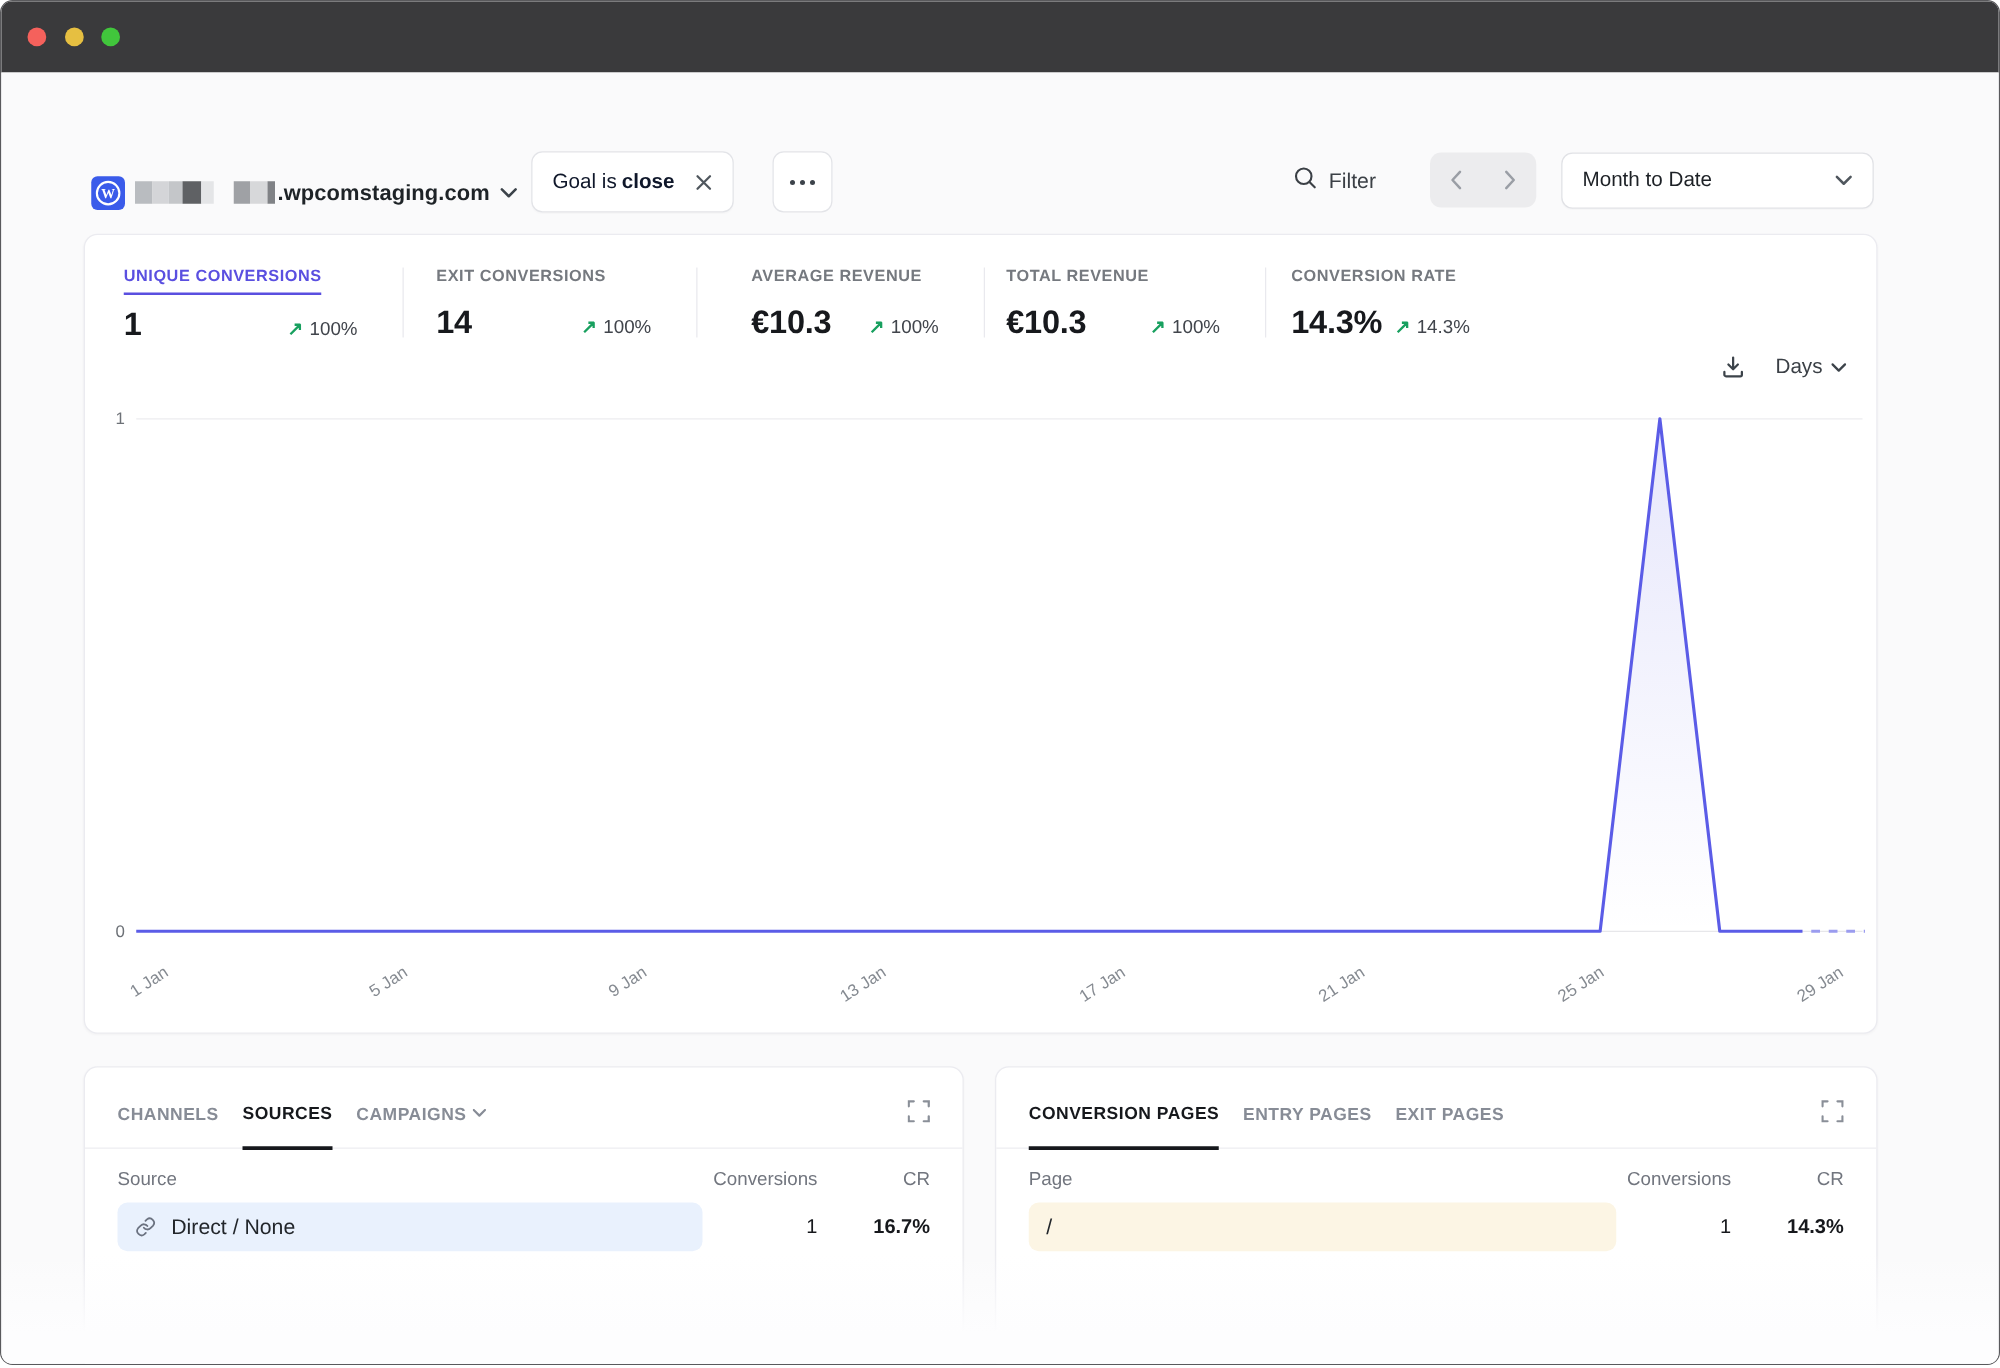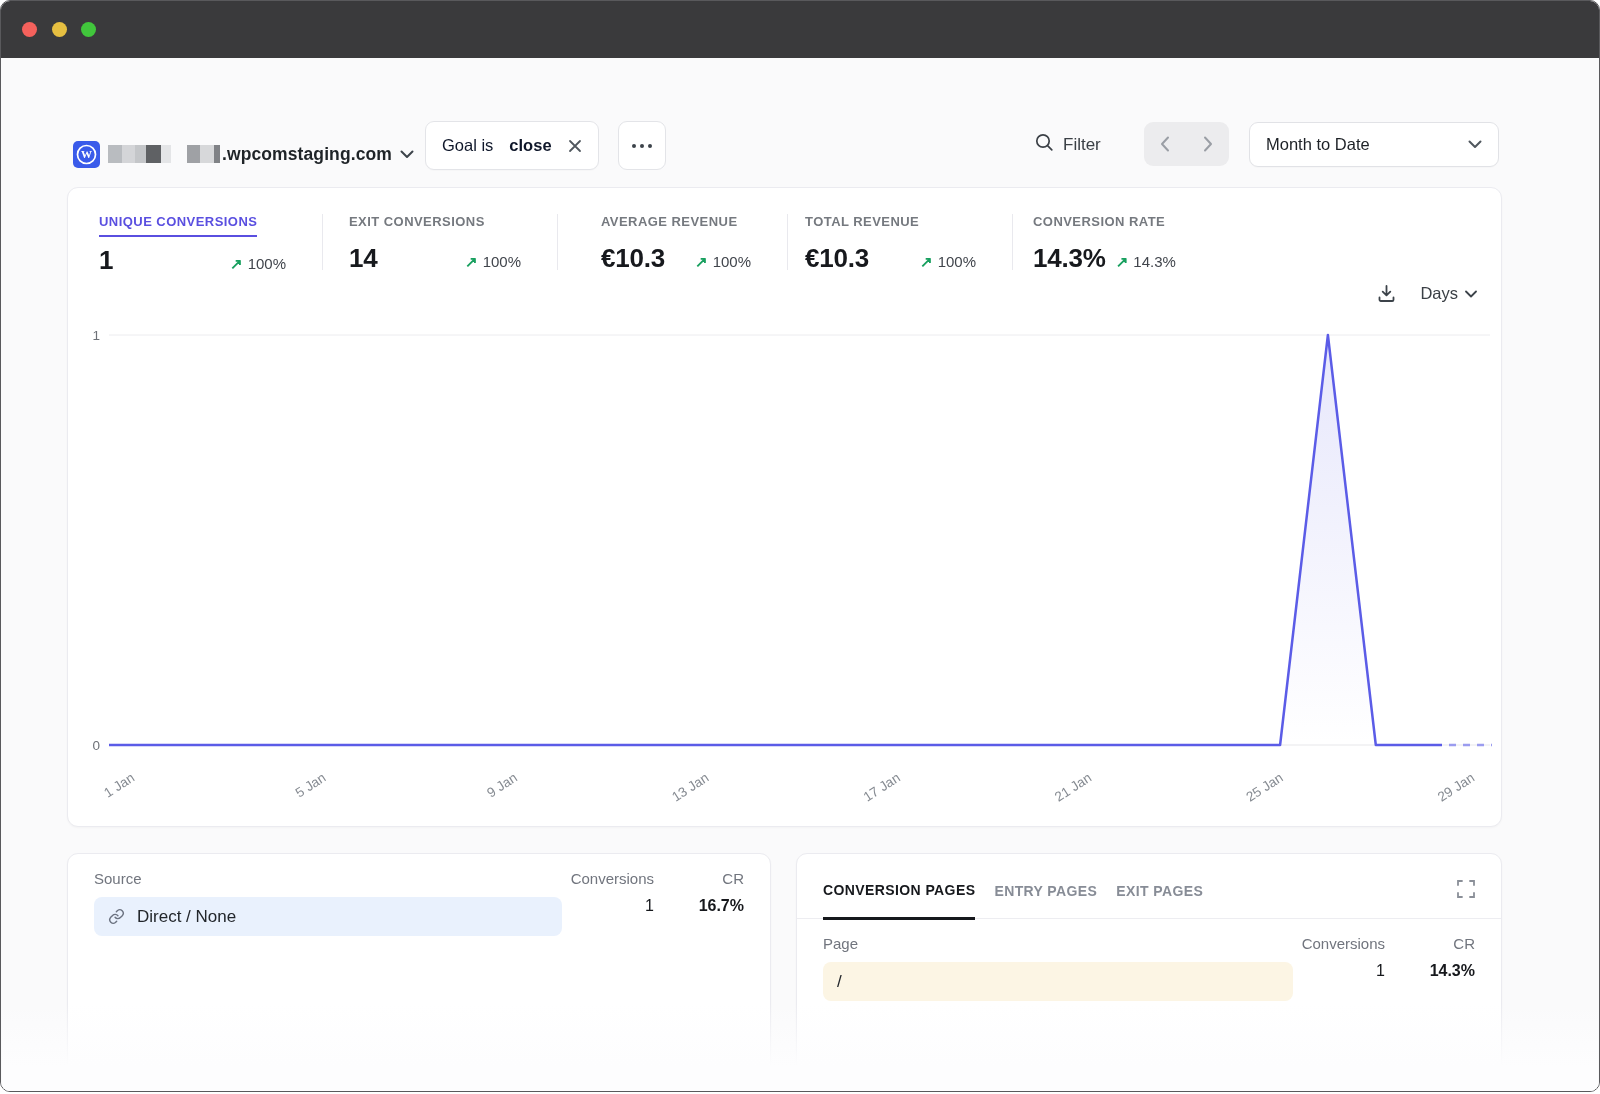--- a/index.html
+++ b/index.html
@@ -16,21 +16,21 @@
   
   .toolbar { position:absolute; left:0; top:0; width:100%; height:110px; }
   .site-select { position:absolute; left:72px; top:73px; height:46px; display:flex; align-items:center; gap:8px; cursor:pointer; }
   .wp-badge { width:27px; height:27px; border-radius:5px; background:#3a5bea; display:flex; align-items:center; justify-content:center; }
   .redact { display:flex; align-items:center; gap:0; height:18px; }
   .redact i { display:block; height:18px; }
   .domain { font-size:17.5px; font-weight:700; color:#1e2327; letter-spacing:.1px; }
   .chev { color:#3c434a; display:flex; }
   .chip { position:absolute; left:424px; top:63px; height:49px; background:#fff; border:1px solid #e3e4e8; border-radius:9px;
           display:flex; align-items:center; padding:0 16px; gap:4px; font-size:16.5px; color:#0f172a; box-shadow:0 1px 1px rgba(0,0,0,.02); cursor:pointer;}
-  .chip b { font-weight:700;margin-left:12px; }
+  .chip b { font-weight:700; }
   .chip .x { margin-left:12px; display:flex; color:#50575e; }
   .more-btn { position:absolute; left:617px; top:63px; width:48px; height:49px; background:#fff; border:1px solid #e3e4e8;
               border-radius:9px; display:flex; align-items:center; justify-content:center; gap:4px; cursor:pointer; }
   .more-btn i { width:4px; height:4px; border-radius:50%; background:#3c434a; }
   .filter { position:absolute; left:1034px; top:73px; height:28px; display:flex; align-items:center; gap:9px;
             font-size:17px; color:#3b4046; cursor:pointer; }
   .navgroup { position:absolute; left:1143px; top:64px; width:85px; height:44px; background:#ececee; border-radius:9px;
               display:flex; }
   .navgroup button { flex:1; background:none; border:none; display:flex; align-items:center; justify-content:center;
                      color:#9a9ea5; cursor:pointer; }
@@ -64,21 +64,21 @@
   
   .tabs { display:flex; gap:19px; padding:28px 26px 0; border-bottom:1px solid #ededf1; position:relative; }
   .tab { font-size:14px; font-weight:700; letter-spacing:.4px; color:#878c96; padding-bottom:19px; cursor:pointer; white-space:nowrap;
          display:flex; align-items:center; gap:5px; }
   .tab.active { color:#16181c; border-bottom:3px solid #16181c; margin-bottom:-2px; }
   .expand-btn { position:absolute; right:26px; top:26px; color:#8a8f98; background:none; border:none; cursor:pointer; display:flex; }
   .thead { display:flex; align-items:center; padding:16px 26px 0; font-size:15px; color:#71757e; }
   .col-name { flex:1; }
   .col-conv { width:92px; text-align:right; }
   .col-cr { width:90px; text-align:right; }
-  .trow { display:flex; align-items:flex-start; padding:10px 26px 0; }
+  .trow { display:flex; align-items:center; padding:10px 26px 0; }
   .rowbar { flex:1; height:39px; border-radius:8px; display:flex; align-items:center; padding:0 14px; gap:12px;
             font-size:17px; color:#22262b; cursor:pointer; }
   .rowbar.blue { background:#e9f1fd; }
   .rowbar.cream { background:#fcf5e4; }
   .rowbar .linkico { color:#6b7280; display:flex; }
   .cell-val { width:92px; text-align:right; font-size:16px; font-weight:700; color:#16181c; }
   .cell-cr { width:90px; text-align:right; font-size:16px; font-weight:700; color:#16181c; }
 
   .fade { position:absolute; left:1px; right:1px; bottom:0; height:90px; pointer-events:none;
           background:linear-gradient(to bottom, rgba(250,250,251,0), #fdfdfe 70%); }
@@ -264,20 +264,35 @@
           <text x="450.356" y="462" text-anchor="end" font-size="13.5" fill="#858a91" transform="rotate(-33 450.356 462)">9 Jan</text>
           <text x="641.784" y="462" text-anchor="end" font-size="13.5" fill="#858a91" transform="rotate(-33 641.784 462)">13 Jan</text>
           <text x="833.212" y="462" text-anchor="end" font-size="13.5" fill="#858a91" transform="rotate(-33 833.212 462)">17 Jan</text>
           <text x="1024.6399999999999" y="462" text-anchor="end" font-size="13.5" fill="#858a91" transform="rotate(-33 1024.6399999999999 462)">21 Jan</text>
           <text x="1216.068" y="462" text-anchor="end" font-size="13.5" fill="#858a91" transform="rotate(-33 1216.068 462)">25 Jan</text>
           <text x="1407.496" y="462" text-anchor="end" font-size="13.5" fill="#858a91" transform="rotate(-33 1407.496 462)">29 Jan</text>
         </svg>
     </section>
 
     <section class="card left-card">
+      <div class="tabs">
+        <span class="tab">CHANNELS</span>
+        <span class="tab active">SOURCES</span>
+        <span class="tab">
+          <span>CAMPAIGNS</span>
+          <svg width="11" height="7" viewBox="0 0 11 7">
+              <path d="M1 1l4.5 4.5L10 1" fill="none" stroke="currentColor" stroke-width="1.7" stroke-linecap="round" stroke-linejoin="round"></path>
+            </svg>
+        </span>
+        <button class="expand-btn">
+          <svg width="18" height="18" viewBox="0 0 18 18" fill="none" stroke="currentColor" stroke-width="1.8" stroke-linecap="round">
+              <path d="M1 5V1h4M13 1h4v4M17 13v4h-4M5 17H1v-4"></path>
+            </svg>
+        </button>
+      </div>
       <div class="thead">
         <span class="col-name">Source</span>
         <span class="col-conv">Conversions</span>
         <span class="col-cr">CR</span>
       </div>
       <div class="trow">
         <div class="col-name">
             <div class="rowbar blue">
           <span class="linkico">
             <svg width="17" height="17" viewBox="0 0 24 24" fill="none" stroke="currentColor" stroke-width="2" stroke-linecap="round" stroke-linejoin="round">

